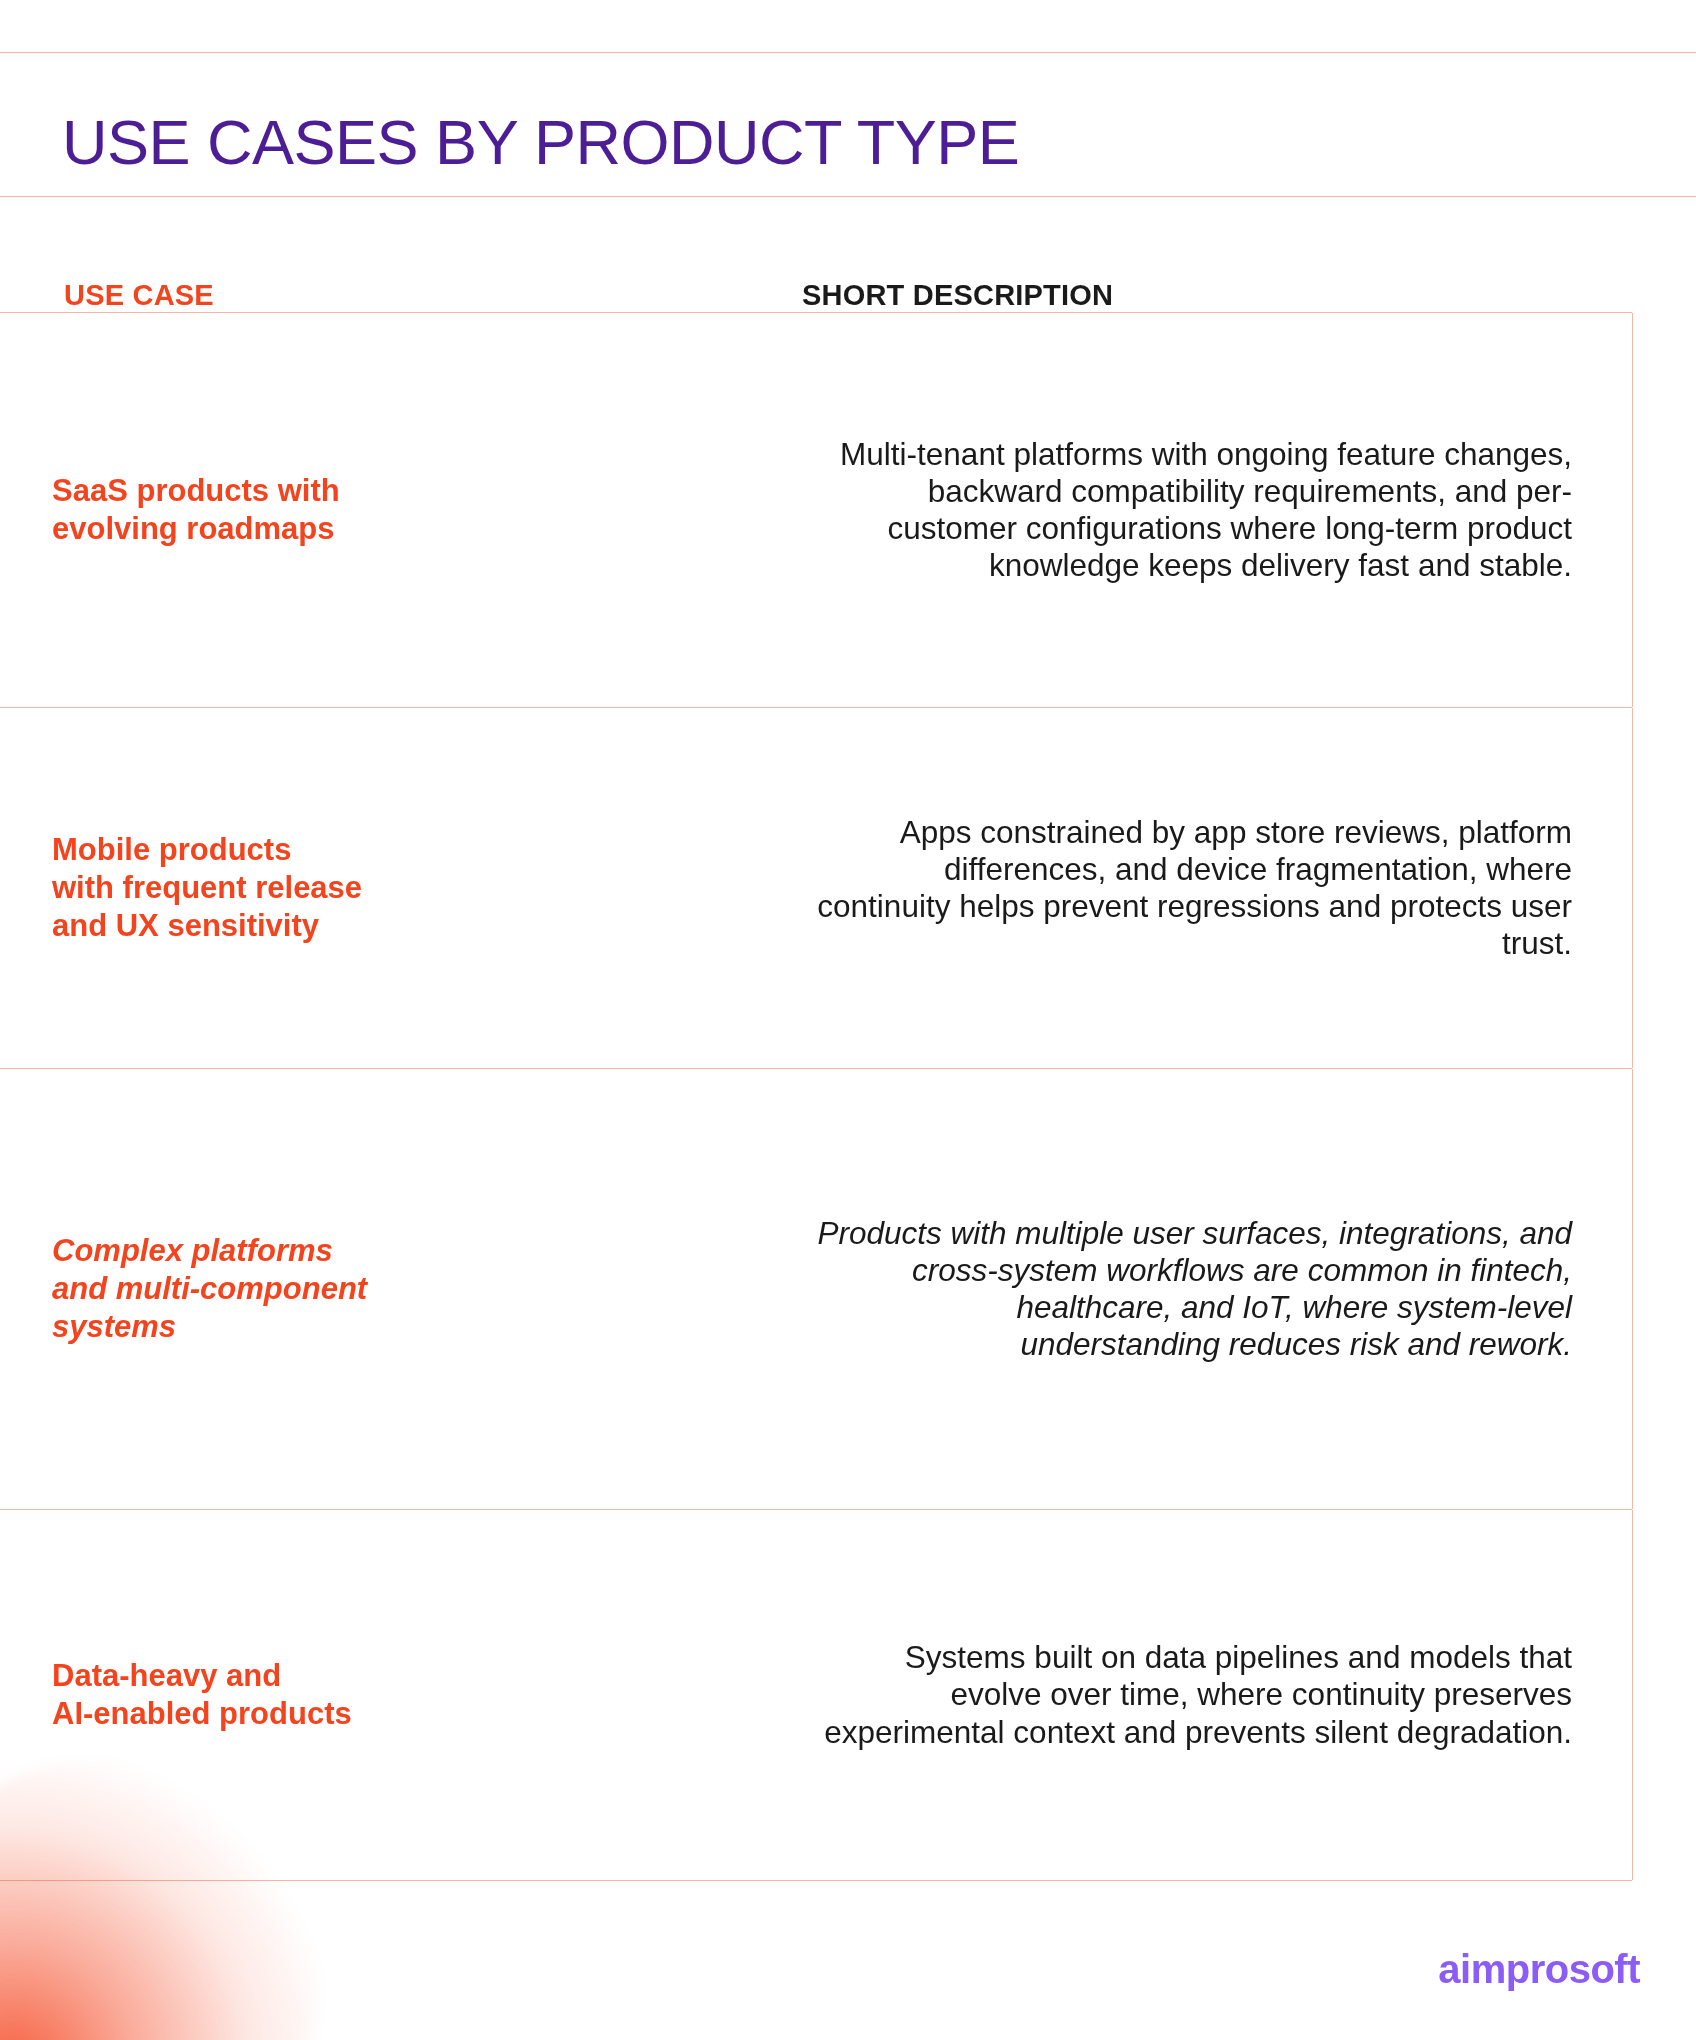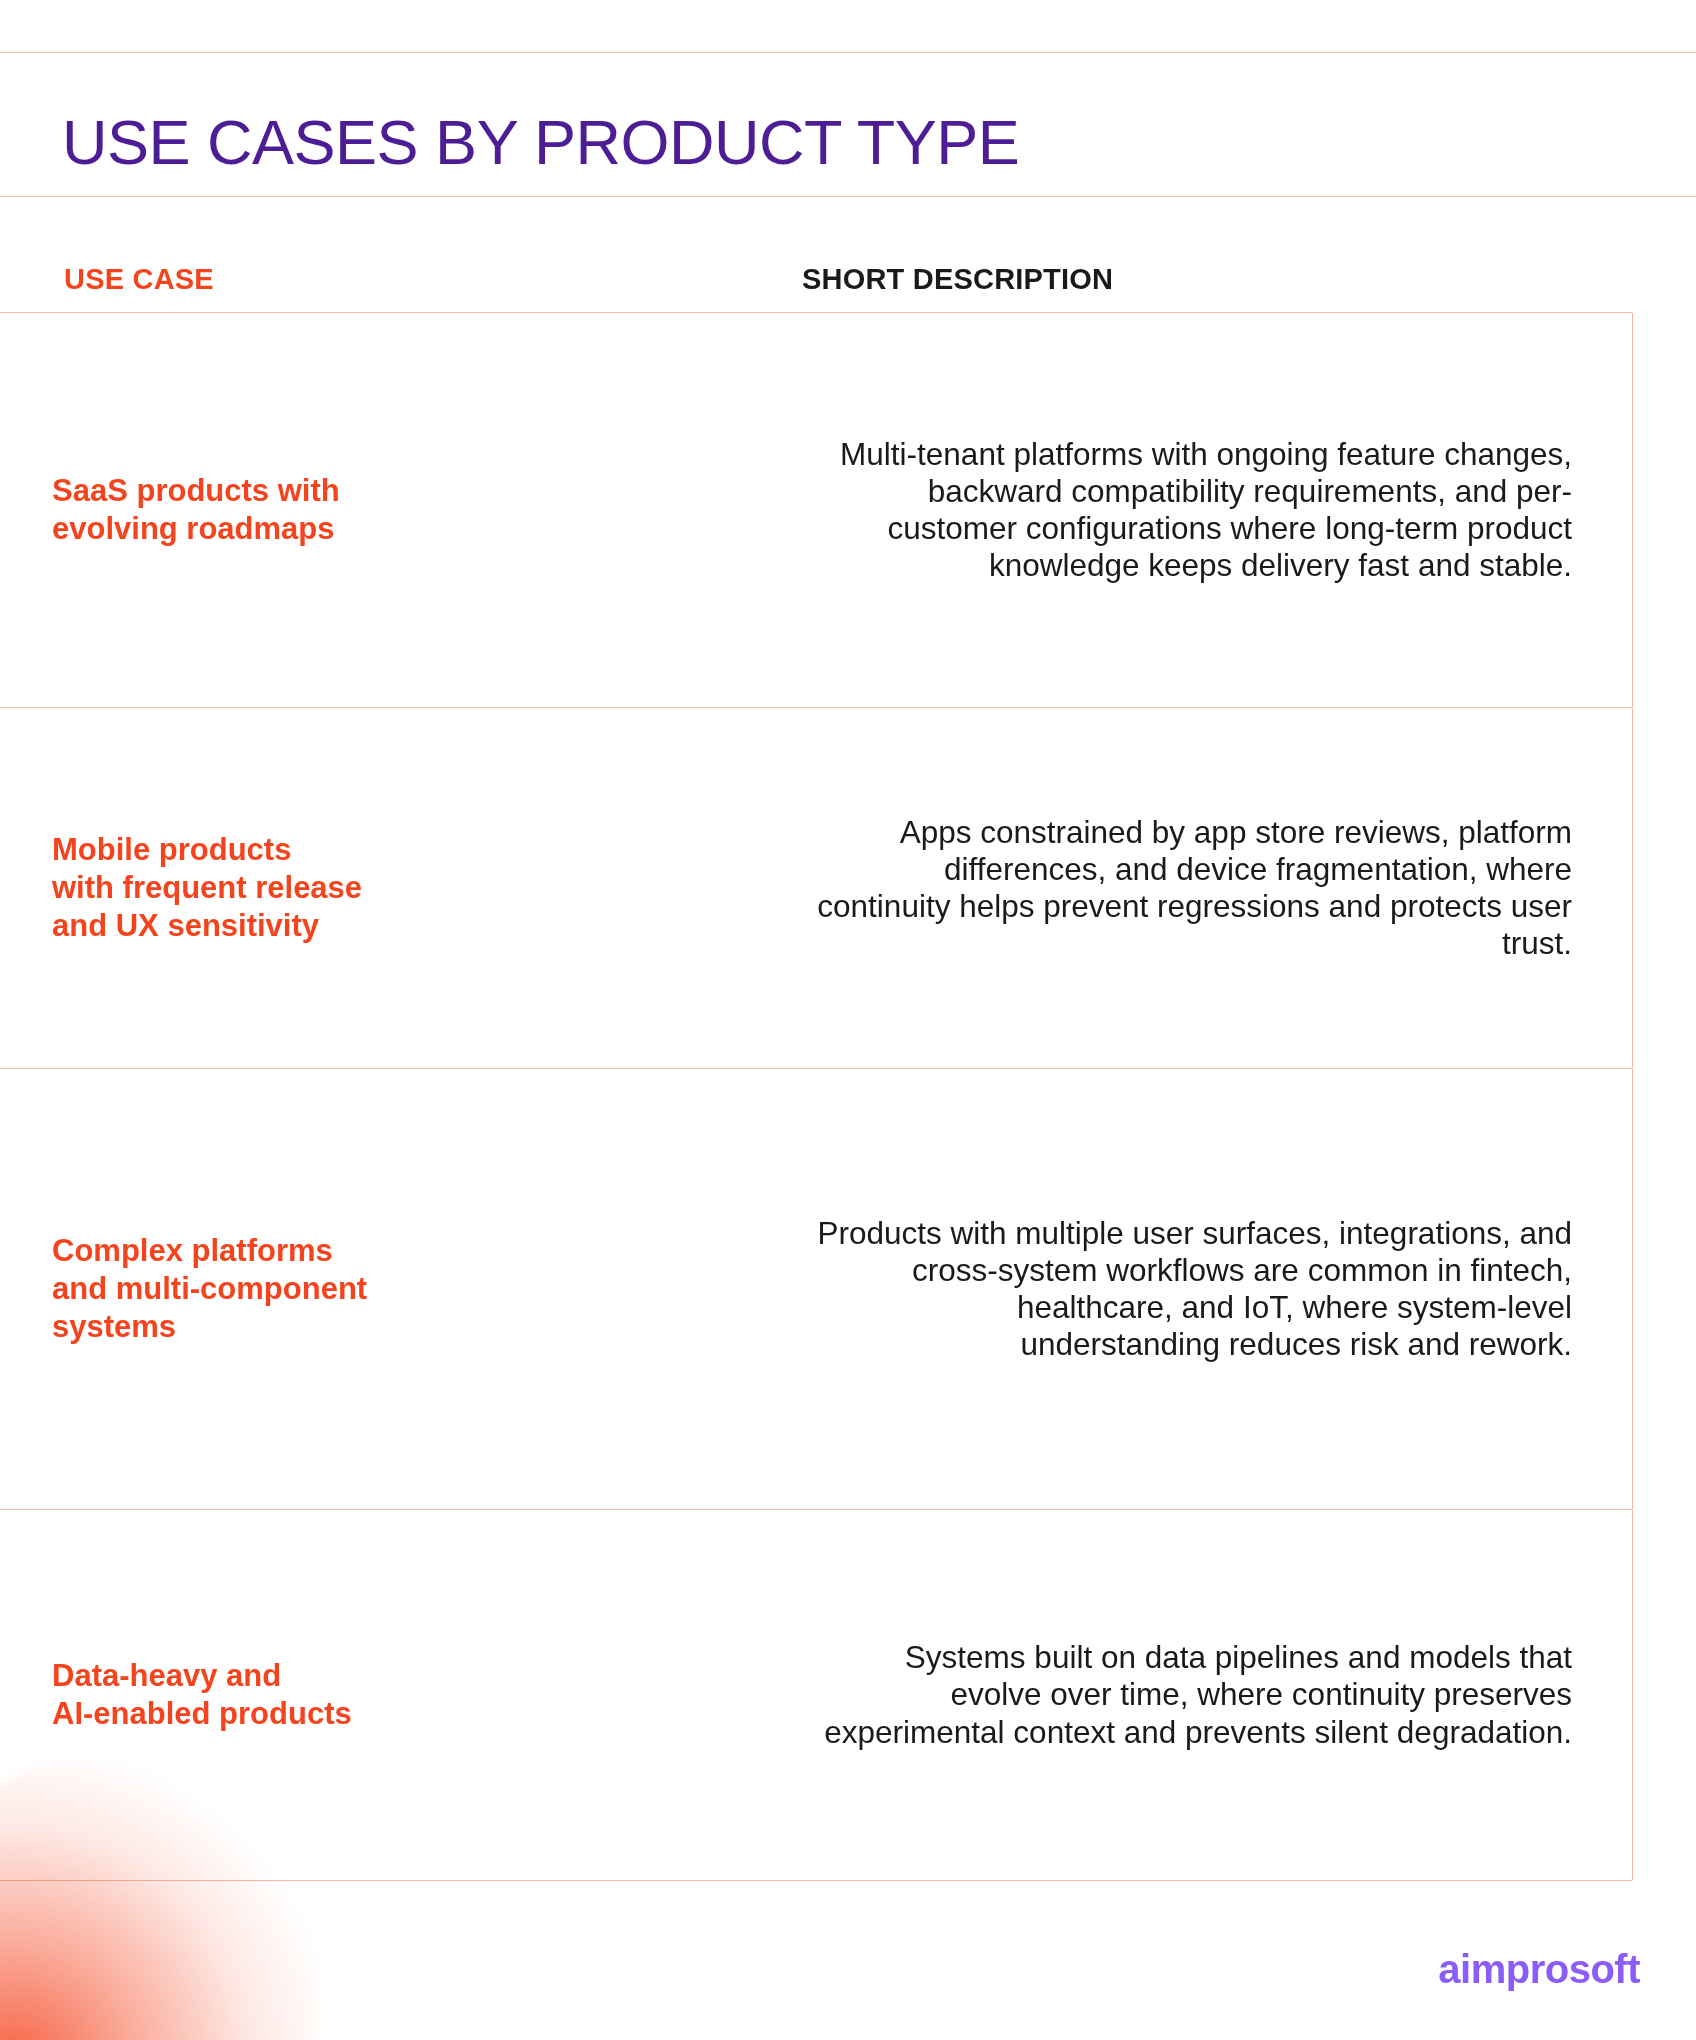--- a/index.html
+++ b/index.html
@@ -52,21 +52,21 @@
 
   .table {
     position: absolute;
     top: 228px;
     left: 0px;
     width: 1696px;
   }
   .head-row {
     display: flex;
     height: 84px;
-    align-items: center;
+    align-items: flex-end;
     padding-top: 18px;
     box-sizing: border-box;
   }
   .col-a {
     width: 750px;
     padding-left: 64px;
     box-sizing: border-box;
   }
   .col-b {
     width: 946px;
@@ -205,21 +205,21 @@
 with frequent release
 and UX sensitivity</div>
       </div>
       <div class="row-inner-right">
         <div class="desc">Apps constrained by app store reviews, platform differences, and device fragmentation, where continuity helps prevent regressions and protects user trust.</div>
       </div>
     </div>
 
     <div class="rowline full"></div>
 
-    <div class="row" style="height:440px;">
+    <div class="row" style="height:440px;font-style:italic;">
       <div class="vline" style="height:440px;"></div>
       <div class="row-inner-left">
         <div class="usecase" style="white-space:pre-line;">Complex platforms
 and multi-component
 systems</div>
       </div>
       <div class="row-inner-right">
         <div class="desc">Products with multiple user surfaces, integrations, and cross-system workflows are common in fintech, healthcare, and IoT, where system-level understanding reduces risk and rework.</div>
       </div>
     </div>

